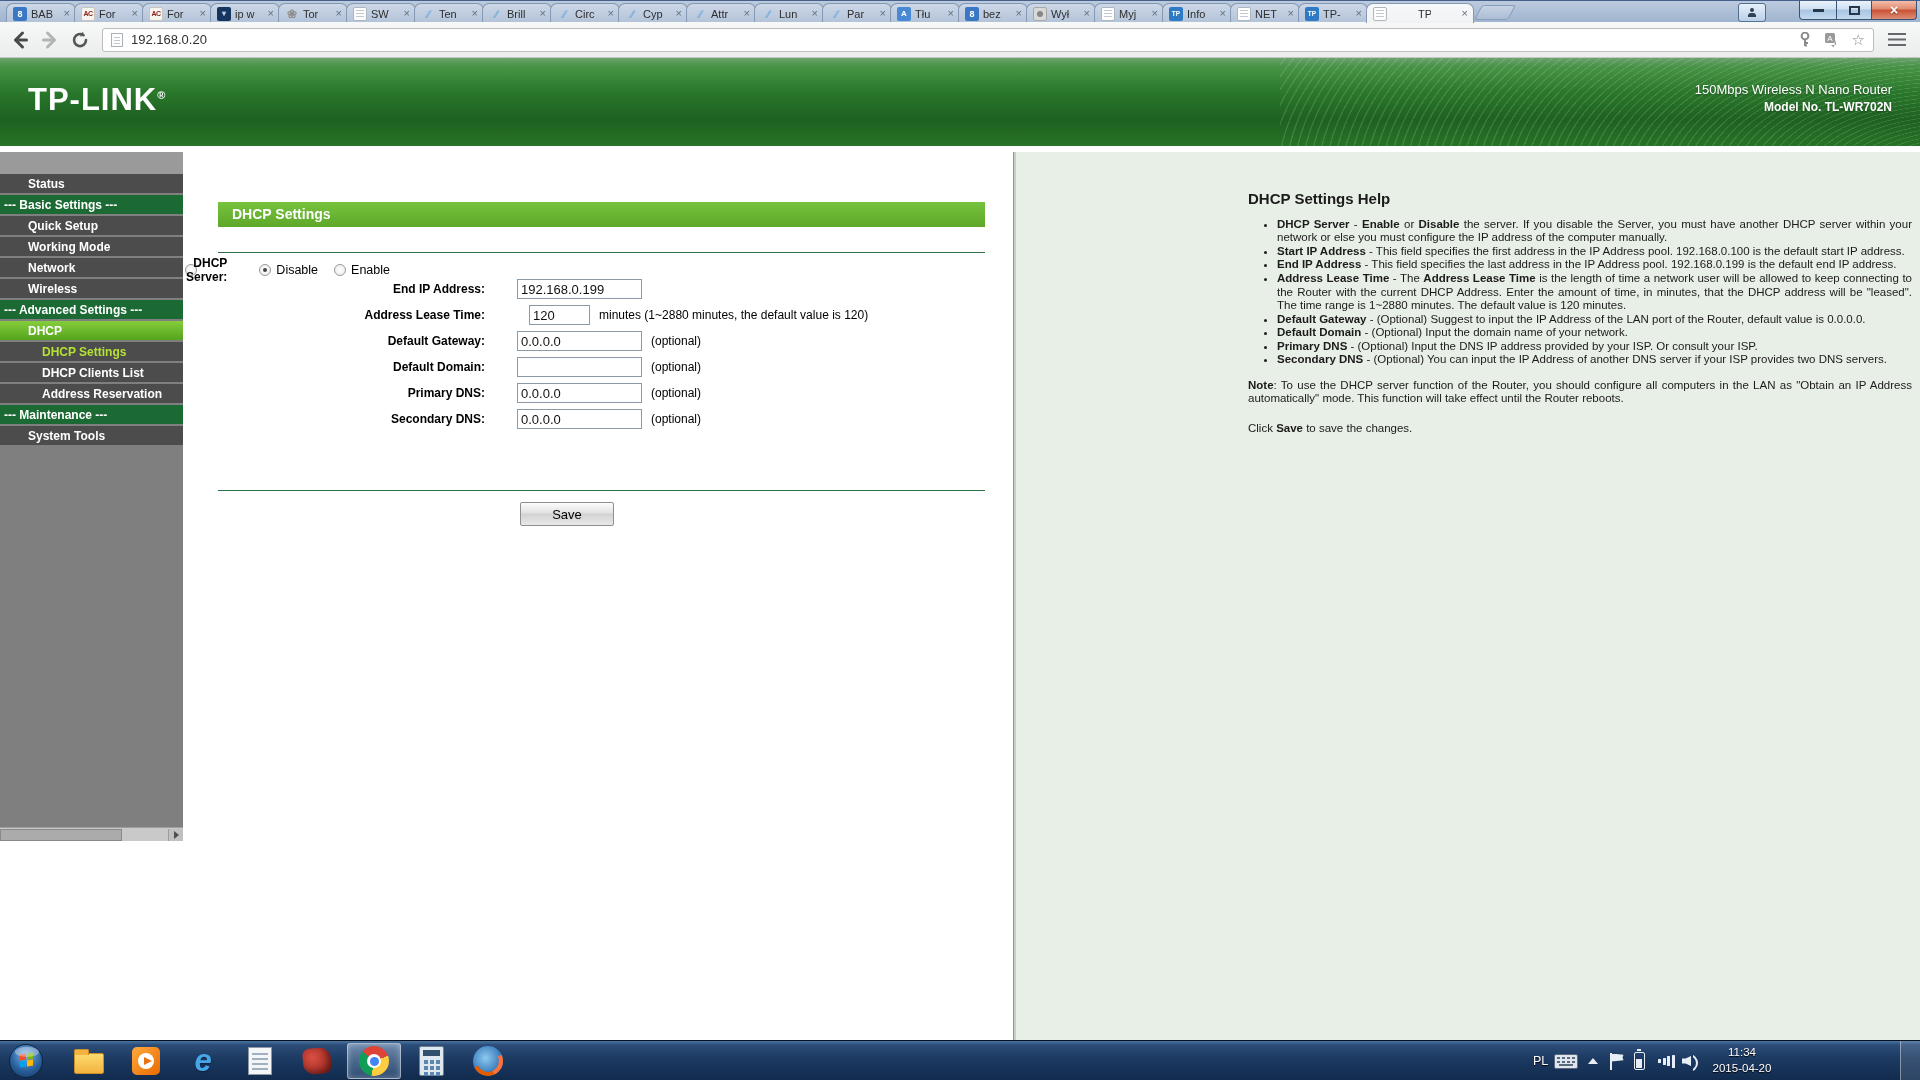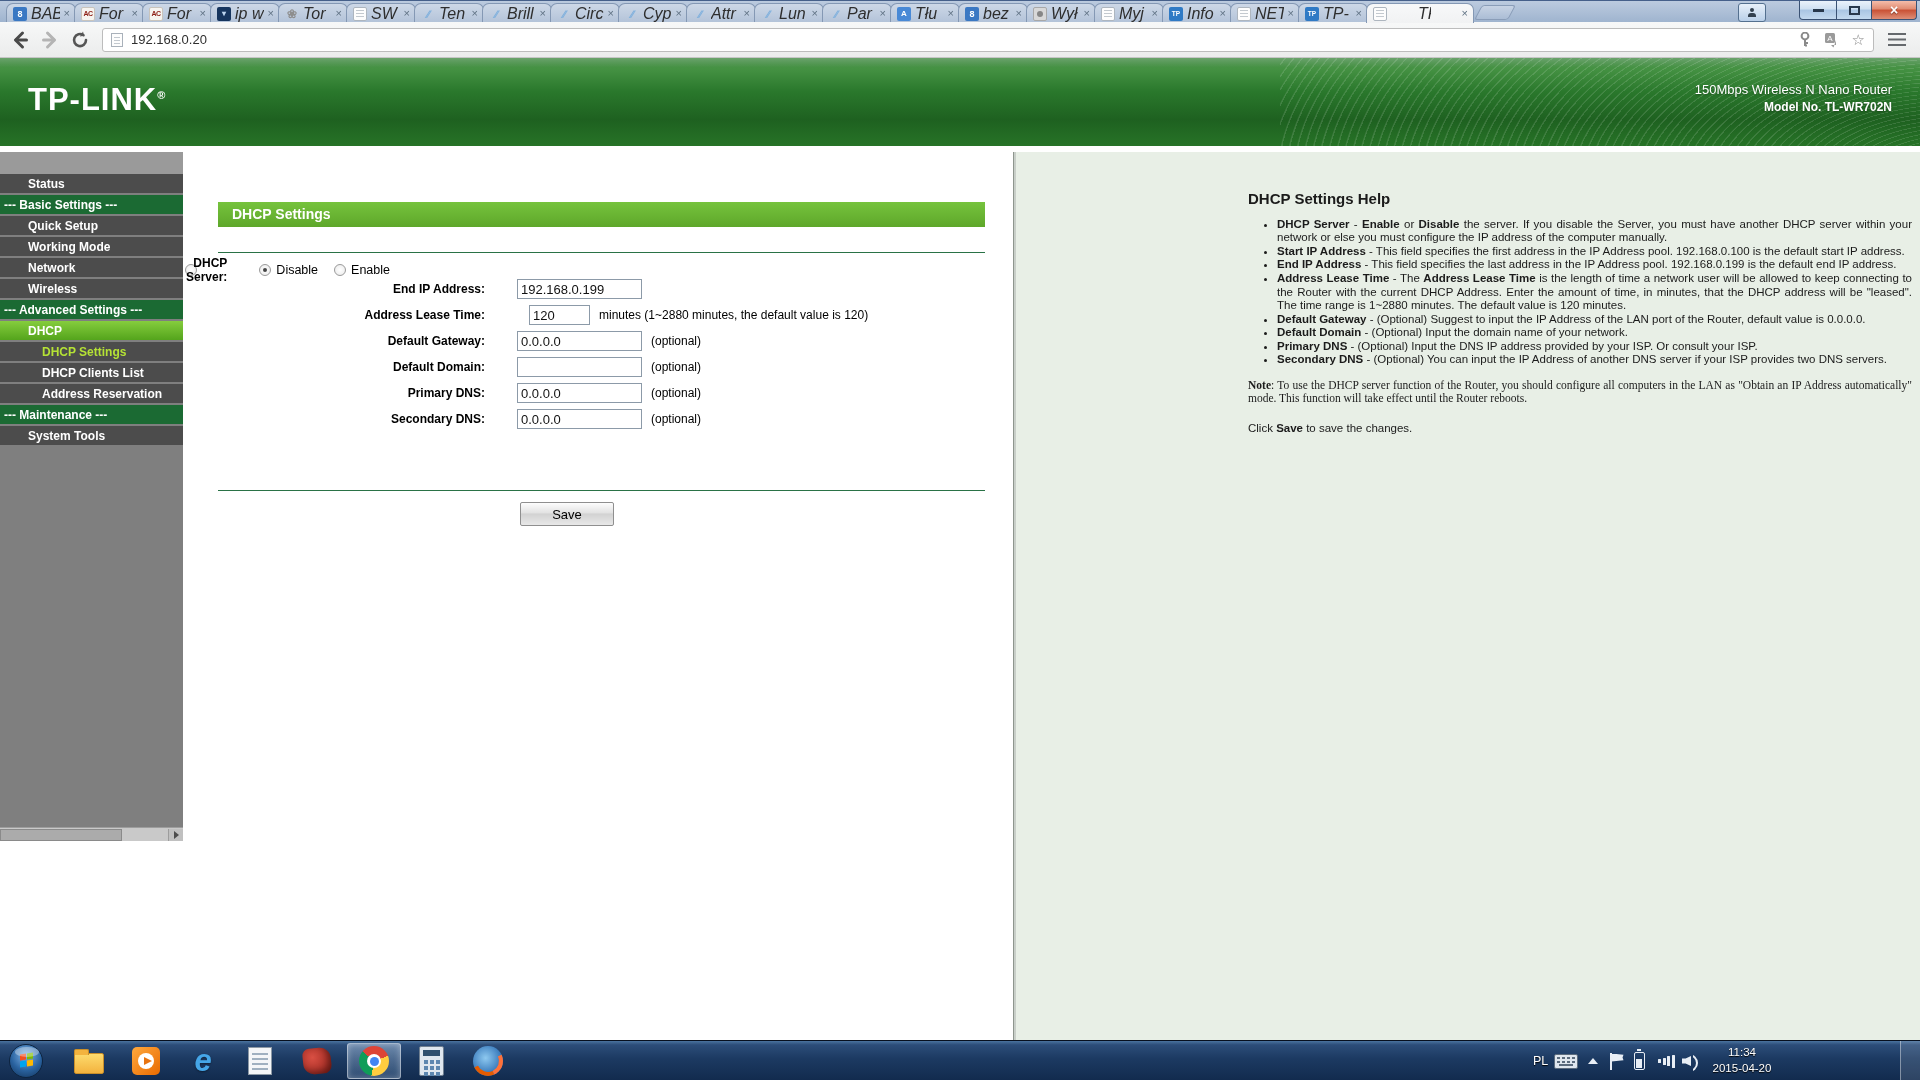--- a/index.html
+++ b/index.html
@@ -9,21 +9,21 @@
 
   
   .titlebar { position:absolute; left:0; top:0; width:100%; height:22px;
     background:linear-gradient(#bccbdf,#9fb4cf); border-top:1px solid #46608a; }
   .tabs { position:absolute; left:6px; top:2px; height:20px; display:flex; align-items:flex-end; }
   .tab { position:relative; width:70px; height:20px; margin-right:-2px; padding:0 5px 0 6px;
     display:flex; align-items:center; gap:4px;
     background:linear-gradient(#cdd8e7,#b2c2d8); border:1px solid #8498b4; border-bottom:none;
     border-radius:7px 7px 0 0; cursor:pointer; }
   .tab.active { width:108px; background:linear-gradient(#f7f8f9,#f1f2f3); z-index:6;gap:31px; }
-  .tab .lbl { flex:1; min-width:0; overflow:hidden; white-space:nowrap; font-size:16px; color:#2e2e2e;font-style:italic; }
+  .tab .lbl { flex:1; min-width:0; overflow:hidden; white-space:nowrap; font-size:11px; color:#2e2e2e; }
   .tab .x { flex:none; font-size:11px; line-height:1; color:#5f7183; }
   .fav { flex:none; width:14px; height:14px; border-radius:2px; display:flex; align-items:center; justify-content:center; font-weight:bold; }
   .fav-google { background:#3a78c3; } .fav-google::before { content:"8"; color:#fff; font-size:9px; }
   .fav-ac { background:#f6f4f0; border:1px solid #c9c4bc; } .fav-ac::before { content:"AC"; color:#8c1c13; font-size:7px; letter-spacing:-0.5px; }
   .fav-navy { background:#16355e; } .fav-navy::before { content:"▾"; color:#bcd4ee; font-size:8px; }
   .fav-flower::before { content:"❀"; color:#8e8e8e; font-size:12px; }
   .fav-doc { background:#fdfdfd; border:1px solid #aeb6bf; }
   .fav-doc::before { content:""; width:8px; height:1px; background:#c3c9cf; box-shadow:0 3px 0 #c3c9cf, 0 -3px 0 #c3c9cf; }
   .fav-pen::before { content:"∕∕"; color:#7fb0dd; font-size:11px; font-weight:bold; letter-spacing:-3px; }
   .fav-translate { background:#4889d6; } .fav-translate::before { content:"A"; color:#fff; font-size:8px; }
@@ -113,21 +113,21 @@
     font-size:13px; font-family:"Liberation Sans",sans-serif; color:#000; cursor:pointer; }
   .frame-divider { position:absolute; left:1013px; top:152px; width:3px; height:888px; background:#c9cfc9; border-left:1px solid #8e968e; }
 
   
   .help { position:absolute; left:1016px; top:152px; width:904px; height:888px; background:#e8efe6; }
   .help-inner { position:absolute; left:232px; right:8px; top:38px; font-size:11.5px; line-height:1.18; color:#1b1b1b; }
   .help-title { font-size:15px; font-weight:bold; margin-bottom:10px; }
   .help-inner p { text-align:justify; }
   .help-inner ul { margin:9px 0; padding-left:29px; }
   .help-inner li { text-align:justify; }
-  .help-note { margin-top:12px;font-family:Liberation Serif, serif; }
+  .help-note { margin-top:12px; }
   .help-footer { margin-top:16px; text-align:left !important; }
 
   
   .taskbar { position:absolute; left:0; top:1040px; width:100%; height:40px;
     background:linear-gradient(#4a739f 0%, #2c4d79 10%, #1c3a62 45%, #122b4e 100%); border-top:1px solid #07101f; }
   .tbtn { position:absolute; top:2px; width:54px; height:36px; border-radius:3px; display:flex; align-items:center; justify-content:center; cursor:pointer; }
   .tbtn.active { background:linear-gradient(rgba(215,235,255,.38),rgba(140,185,230,.22)); border:1px solid rgba(255,255,255,.5); box-shadow:inset 0 0 6px rgba(255,255,255,.35); }
   .tb-start { left:4px; width:44px; }
   .tb-explorer { left:62px; } .tb-media-player { left:119px; } .tb-internet-explorer { left:176px; }
   .tb-files { left:233px; } .tb-red-app { left:290px; } .tb-chrome { left:347px; }

